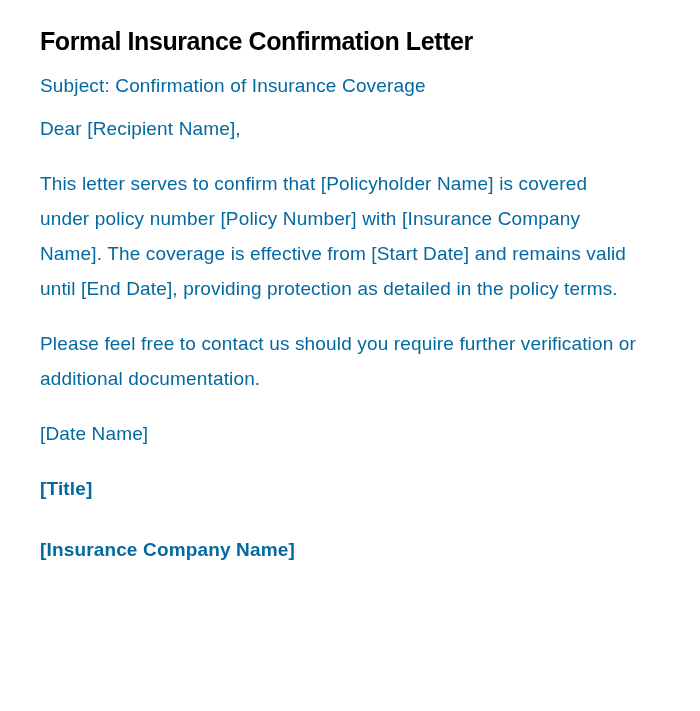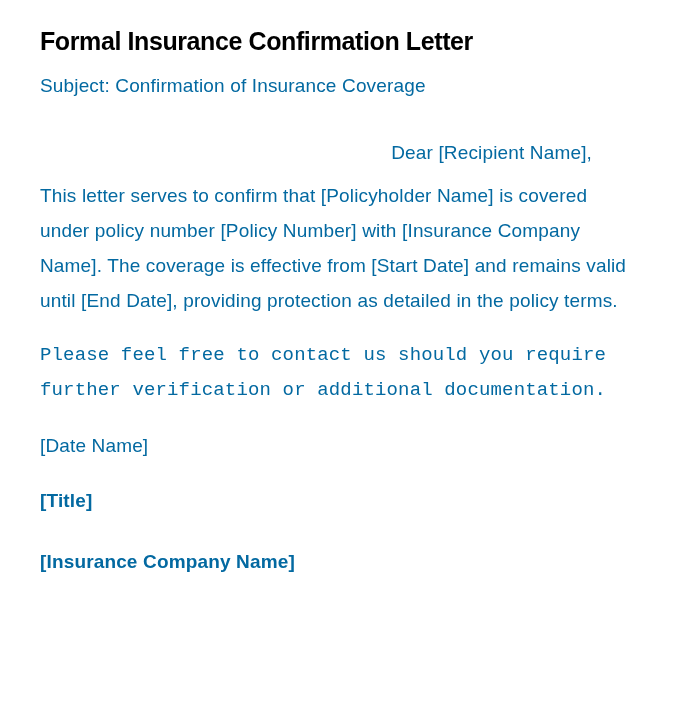--- a/index.html
+++ b/index.html
@@ -29,23 +29,23 @@
       color: #000000;
     }
     .para {
       font-size: 19px;
       line-height: 35px;
       margin: 0;
       letter-spacing: 0.15px;
       color: #0369a1;
     }
     .subject { margin-top: 12px; }
-    .greeting { margin-top: 32px; text-align: right; }
-    .body1 { margin-top: 8px; width: 600px; }
-    .body2 { margin-top: 20px; width: 600px; font-family: Liberation Mono, monospace; }
+    .greeting { margin-top: 8px; }
+    .body1 { margin-top: 20px; width: 600px; }
+    .body2 { margin-top: 20px; width: 600px; }
     .closing { margin-top: 20px; }
     .sig-name { margin-top: 20px; }
     .sig-title { margin-top: 20px; font-weight: bold; }
     .sig-company { margin-top: 26px; font-weight: bold; }
   </style>
 </head>
 <body>
 
 <div class="page">
   <h1 class="title">Formal Insurance Confirmation Letter</h1>

